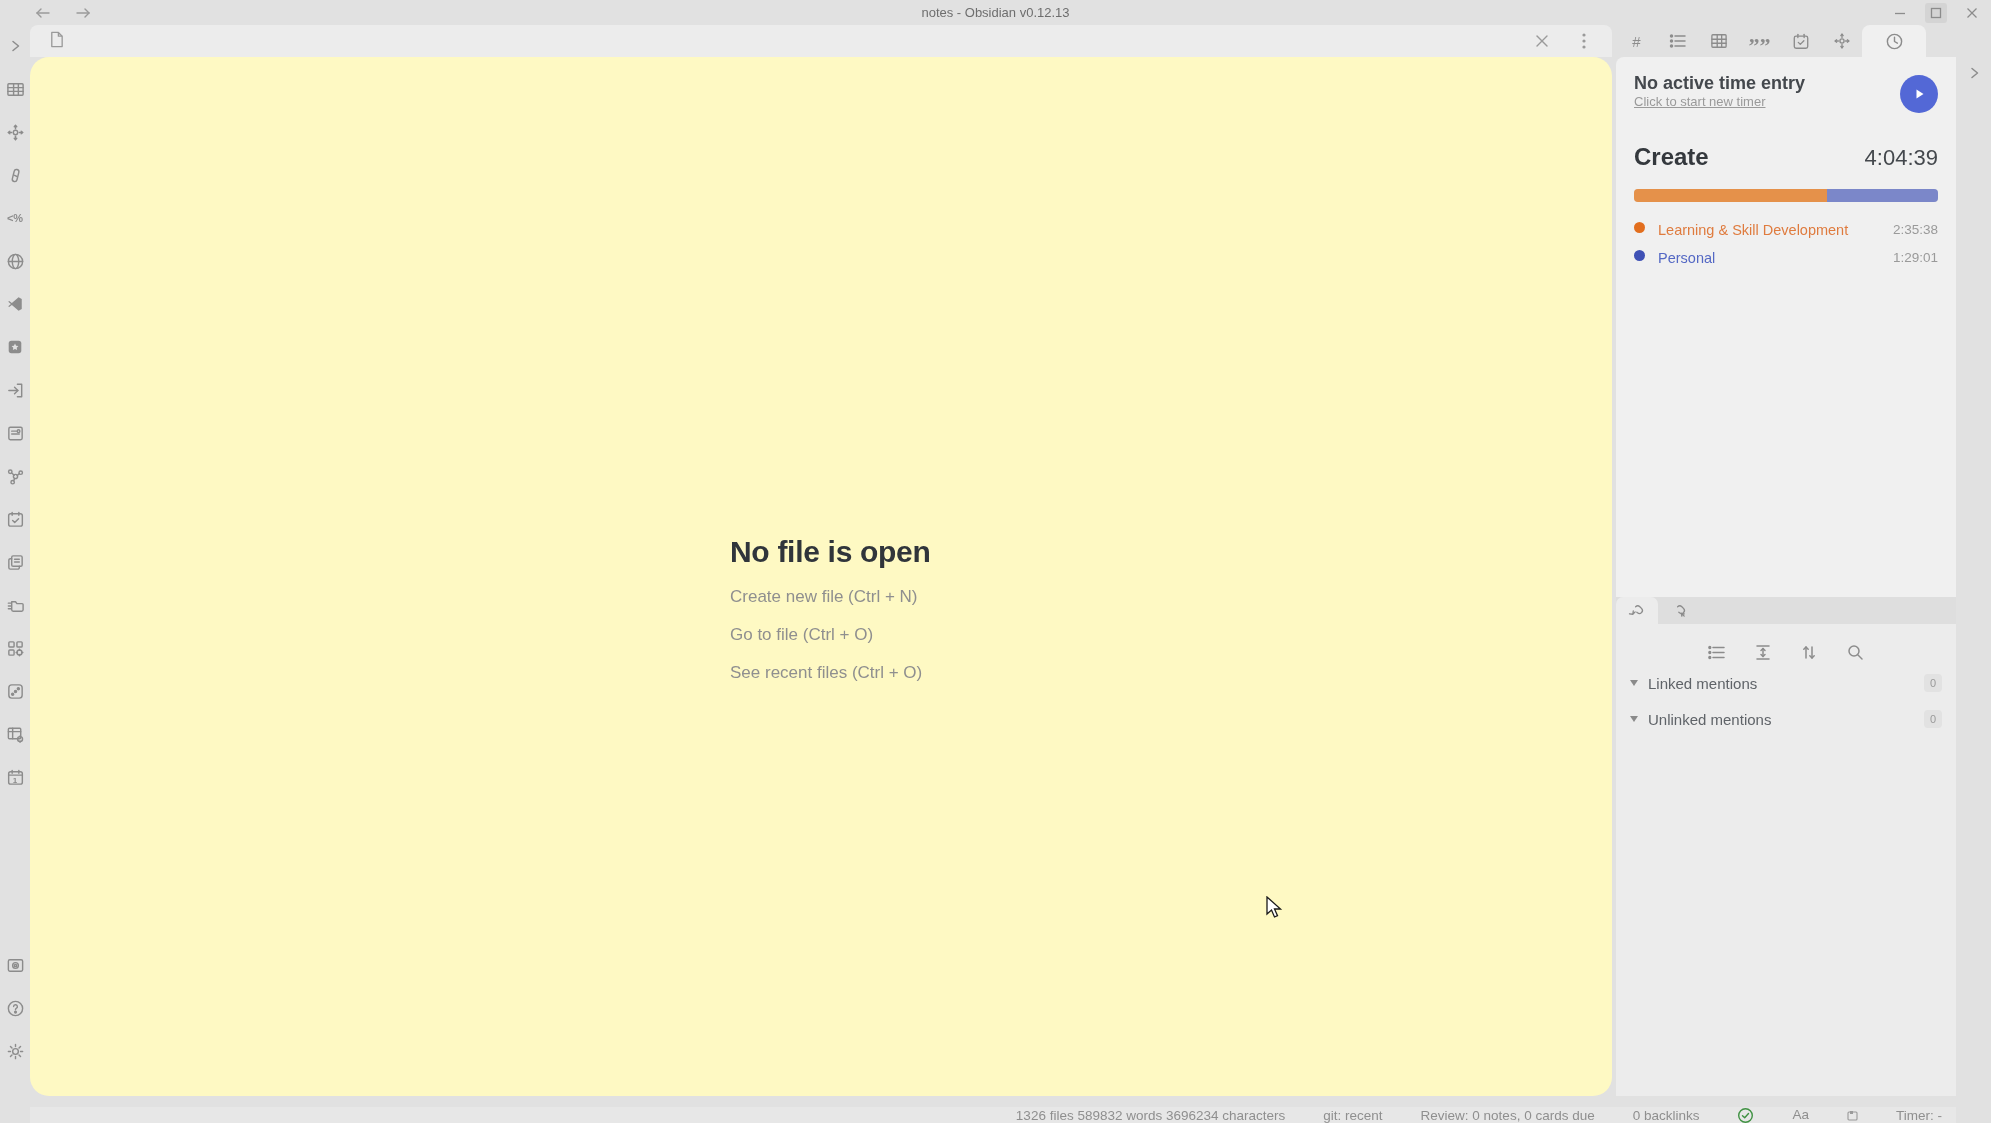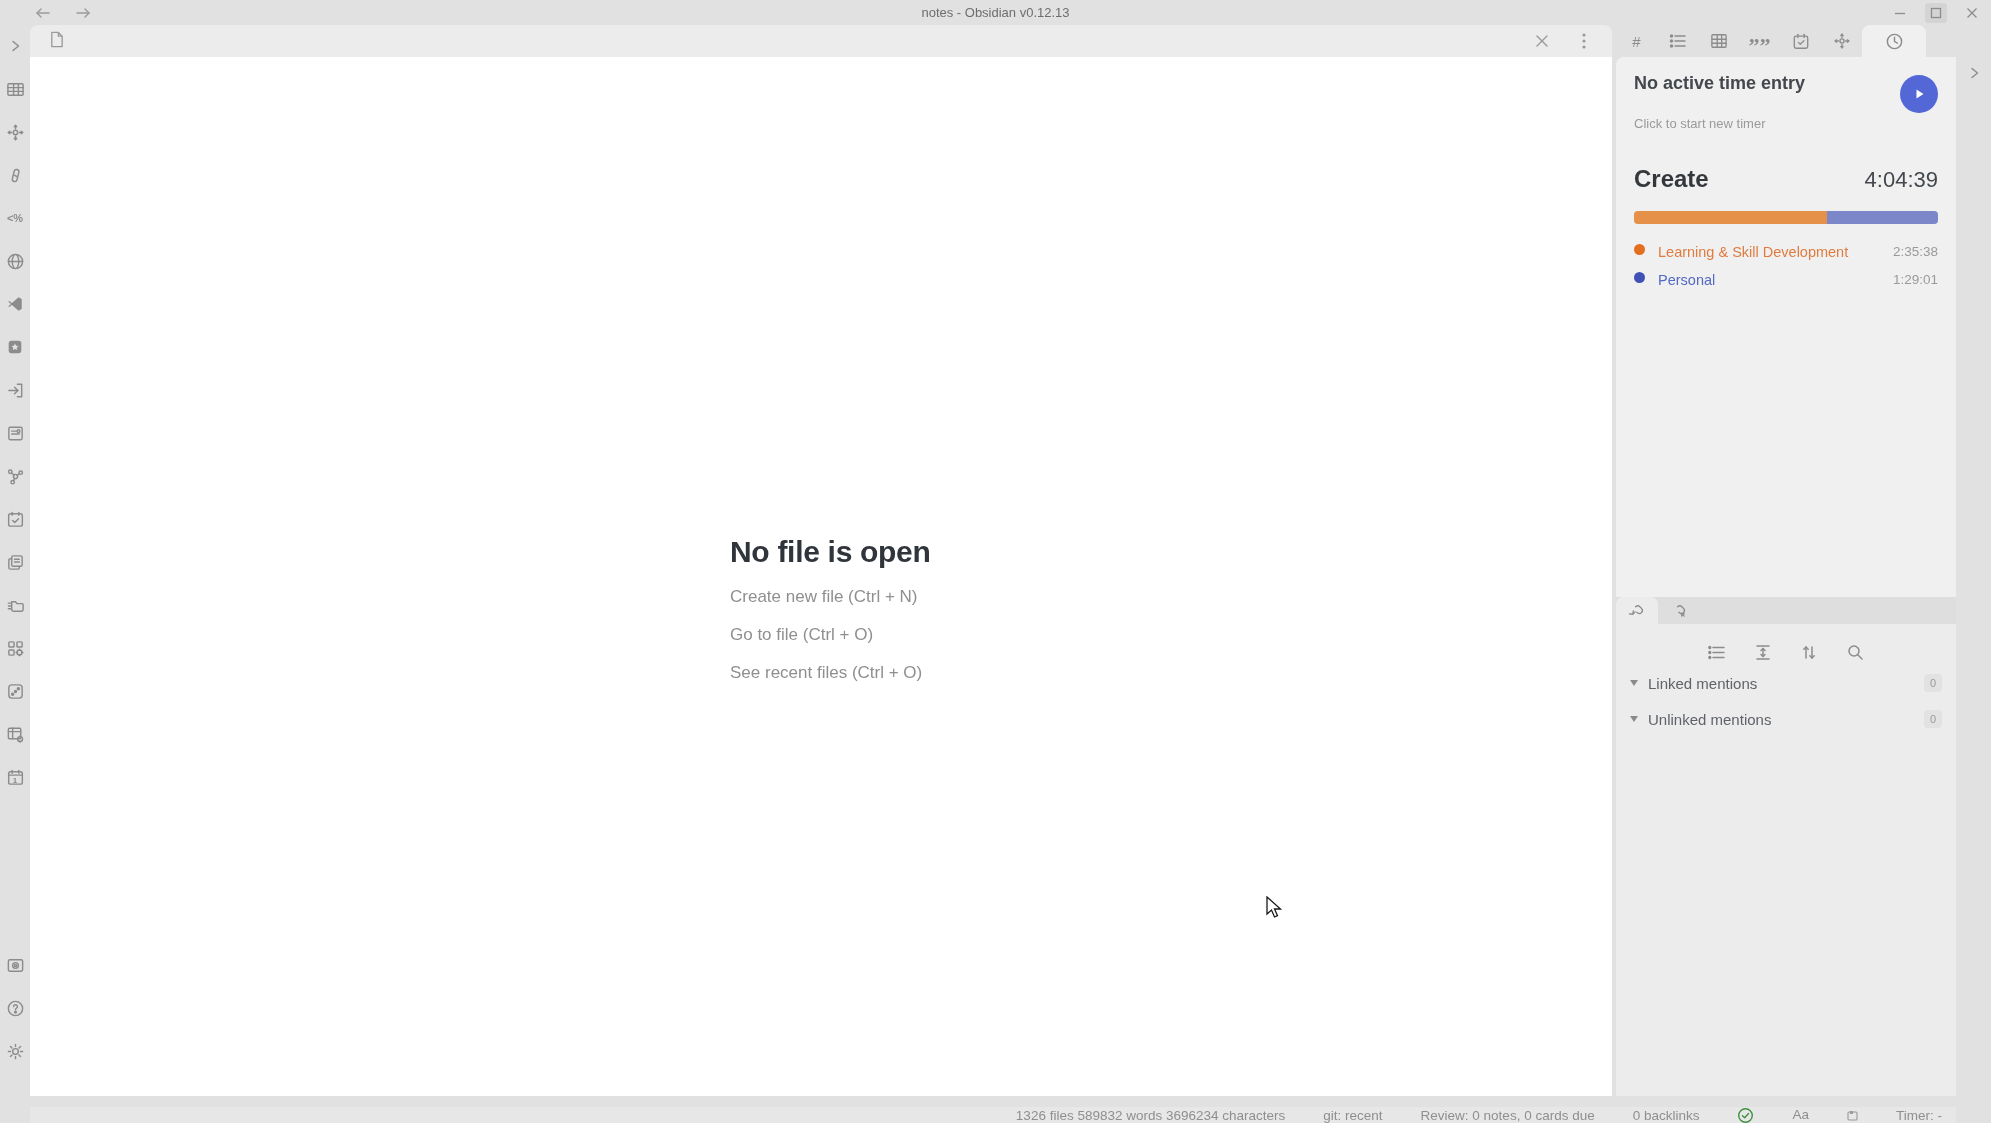--- a/index.html
+++ b/index.html
@@ -24,38 +24,38 @@
   .ribbon .bottom-group { padding-bottom:40px; }
   .ric svg { stroke:#8c8c8c; fill:none; stroke-width:1.5; stroke-linecap:round; stroke-linejoin:round; }
   .ric .txt { color:#8c8c8c; font-weight:700; font-size:11px; letter-spacing:0; }
 
   
   .main-pane { position:absolute; left:30px; top:25px; width:1582px; bottom:27px; }
   .pane-header { position:absolute; top:0; left:0; right:0; height:32px; background:#ececec; border-radius:8px 8px 0 0; display:flex; align-items:center; }
   .pane-header .file-ic { margin-left:18px; }
   .pane-header-actions { margin-left:auto; display:flex; align-items:center; gap:22px; margin-right:18px; }
   .hdr-btn { width:20px; height:20px; display:flex; align-items:center; justify-content:center; }
-  .pane-content { position:absolute; top:32px; left:0; right:0; bottom:0; background:#ffffff; }
+  .pane-content { position:absolute; top:32px; left:0; right:0; bottom:0; background:#fef9c3;border-radius:19px; }
   .empty-state { position:absolute; left:700px; top:478px; width:420px; }
   .empty-title { font-size:30px; font-weight:700; color:#30353b; letter-spacing:-.3px; }
   .empty-action { font-size:17px; color:#8f8f8f; margin-top:18px; cursor:pointer; }
   .empty-action:first-of-type { margin-top:30px; }
 
   
   .right-panel { position:absolute; left:1616px; top:25px; width:340px; bottom:27px; }
   .rp-tabs { position:absolute; top:0; left:0; right:0; height:32px; display:flex; align-items:center; }
   .rp-tab { width:41px; height:32px; display:flex; align-items:center; justify-content:center; color:#8c8c8c; }
   .rp-tab svg { stroke:#8c8c8c; fill:none; stroke-width:1.5; stroke-linecap:round; stroke-linejoin:round; }
   .rp-tab.active { background:#f0f0f0; border-radius:8px 8px 0 0; width:64px; }
   .rp-tab .txt { font-size:15px; color:#8c8c8c; }
   .rp-body { position:absolute; top:32px; left:0; right:0; bottom:0; background:#f0f0f0; border-radius:8px 0 0 0; }
 
   .timer-head { padding:16px 18px 14px 18px; position:relative; }
   .timer-status { font-size:18px; font-weight:700; color:#44484d; }
-  .timer-hint { font-size:13px; color:#9a9a9a; margin-top:22px; }
+  .timer-hint { font-size:13px; color:#9a9a9a; margin-top:0;text-decoration:underline; }
   .play-btn { position:absolute; right:18px; top:18px; width:38px; height:38px; border-radius:50%; background:#5368d6; display:flex; align-items:center; justify-content:center; cursor:pointer; }
   .play-btn svg { fill:#ffffff; stroke:none; }
 
   .today-section { padding:20px 18px 0 18px; }
   .today-row { display:flex; align-items:baseline; justify-content:space-between; }
   .today-label { font-size:24px; font-weight:700; color:#34383d; }
   .today-total { font-size:22px; color:#44484d; }
   .progress-bar { margin-top:18px; height:13px; border-radius:4px; overflow:hidden; display:flex; background:#dcdcdc; }
   .progress-bar .seg { height:100%; }
   .entries { margin-top:20px; }

